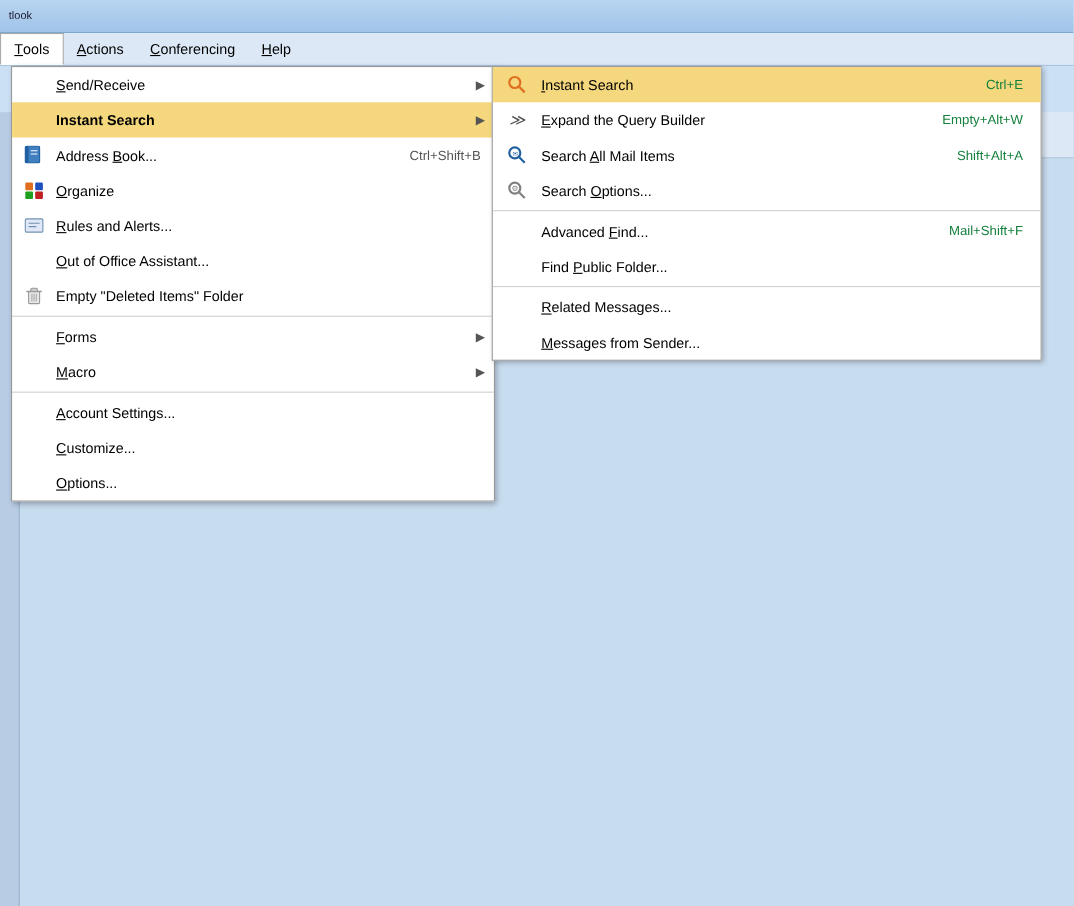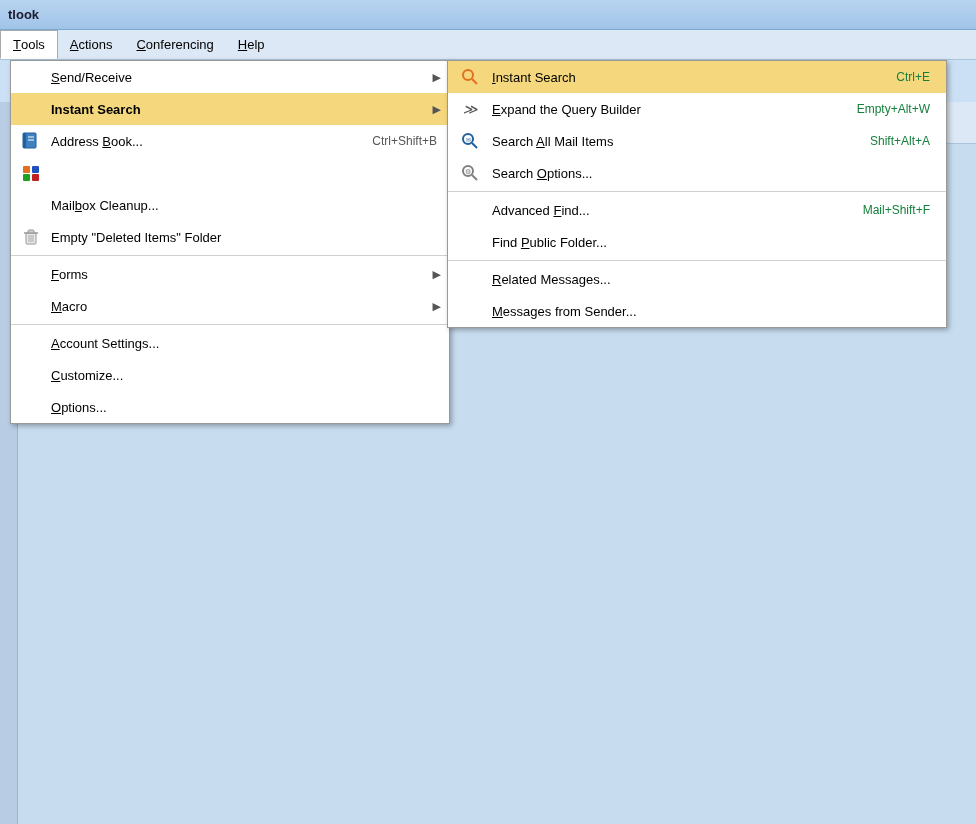--- a/index.html
+++ b/index.html
@@ -16,23 +16,23 @@
     
     .title-bar {
       background: linear-gradient(to bottom, #b8d4f0, #a0c4e8);
       height: 30px;
       display: flex;
       align-items: center;
       padding: 0 8px;
       border-bottom: 1px solid #7aa8d0;
     }
     .title-bar-text {
-      font-size: 13px;
+      font-size: 10px;
       color: #1a1a2e;
-      font-weight: bold;
+      font-weight: normal;
     }
 
     
     .menu-bar {
       background: #dce8f5;
       height: 30px;
       display: flex;
       align-items: stretch;
       border-bottom: 1px solid #aac4dc;
       position: relative;
@@ -356,28 +356,39 @@
 
   <div class="menu-row">
     <div class="icon-col">
       <svg width="20" height="18" viewBox="0 0 20 18">
         <rect x="2" y="2" width="7" height="7" fill="#e07020" rx="1"></rect>
         <rect x="11" y="2" width="7" height="7" fill="#2050c0" rx="1"></rect>
         <rect x="2" y="10" width="7" height="7" fill="#20a020" rx="1"></rect>
         <rect x="11" y="10" width="7" height="7" fill="#c02020" rx="1"></rect>
       </svg>
     </div>
-  </div>
-
-
-
-  <div class="menu-row">
-    <div class="icon-col"></div>
-    <div class="label-col">Mail<u>b</u>ox Cleanup...</div>
-  </div>
+    <div class="label-col"><u>O</u>rganize</div>
+  </div>
+
+  <div class="menu-row">
+    <div class="icon-col">
+      <svg width="20" height="18" viewBox="0 0 20 18">
+        <rect x="2" y="3" width="16" height="12" rx="1" fill="#e0e8f8" stroke="#7090b0"></rect>
+        <line x1="5" y1="7" x2="15" y2="7" stroke="#7090b0" stroke-width="1"></line>
+        <line x1="5" y1="10" x2="12" y2="10" stroke="#7090b0" stroke-width="1"></line>
+      </svg>
+    </div>
+    <div class="label-col"><u>R</u>ules and Alerts...</div>
+  </div>
+
+  <div class="menu-row">
+    <div class="icon-col"></div>
+    <div class="label-col"><u>O</u>ut of Office Assistant...</div>
+  </div>
+
 
   <div class="menu-row">
     <div class="icon-col">
       <svg width="20" height="18" viewBox="0 0 20 18">
         <rect x="5" y="5" width="10" height="11" rx="1" fill="#e8e8e8" stroke="#999"></rect>
         <line x1="3" y1="5" x2="17" y2="5" stroke="#999" stroke-width="1.5"></line>
         <rect x="7" y="2" width="6" height="3" rx="1" fill="#ccc" stroke="#999"></rect>
         <line x1="8" y1="7" x2="8" y2="14" stroke="#aaa" stroke-width="1"></line>
         <line x1="12" y1="7" x2="12" y2="14" stroke="#aaa" stroke-width="1"></line>
         <line x1="10" y1="7" x2="10" y2="14" stroke="#aaa" stroke-width="1"></line>

